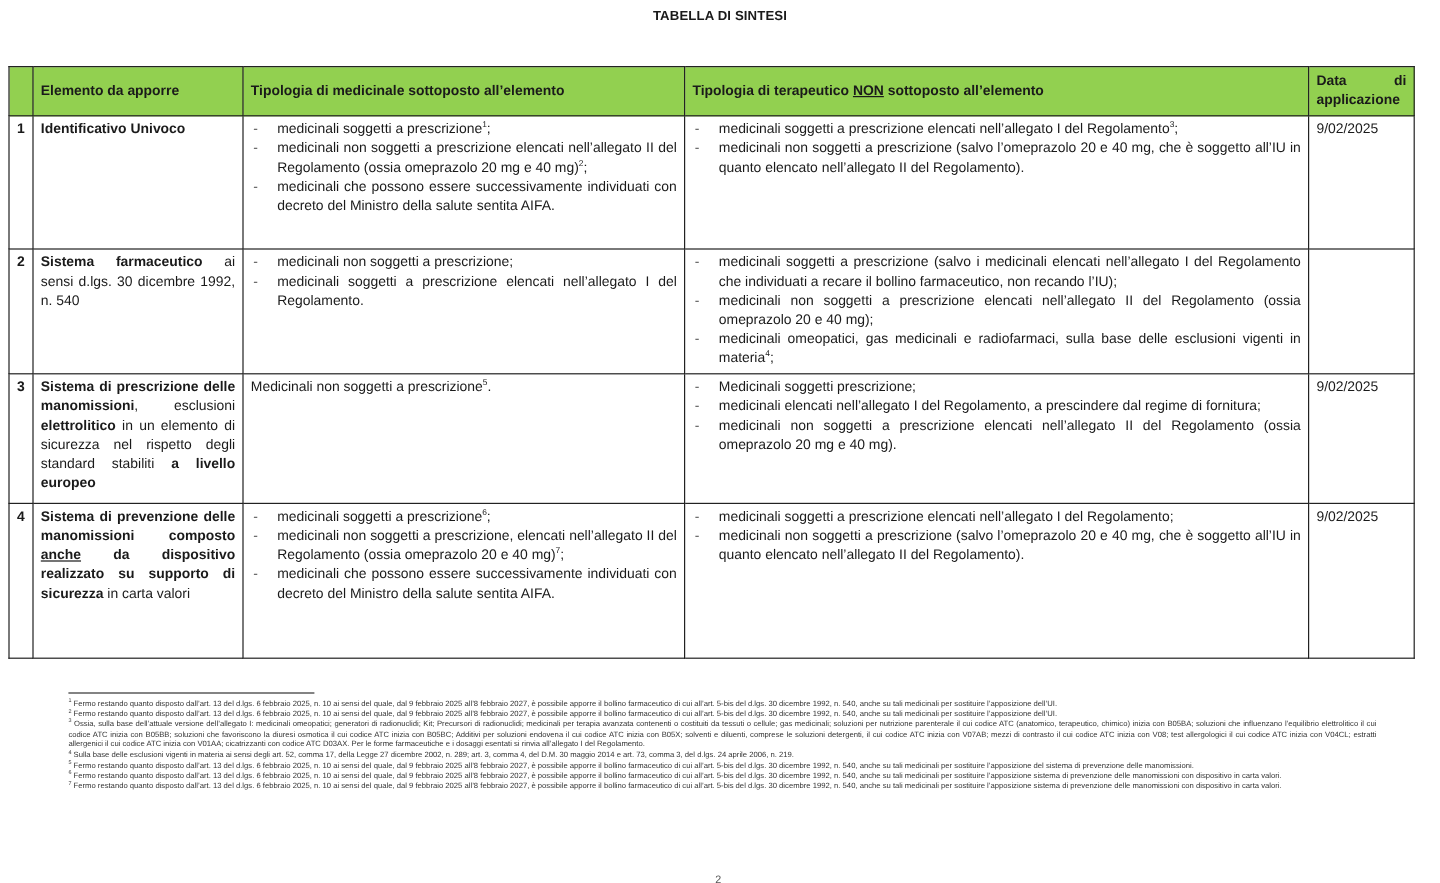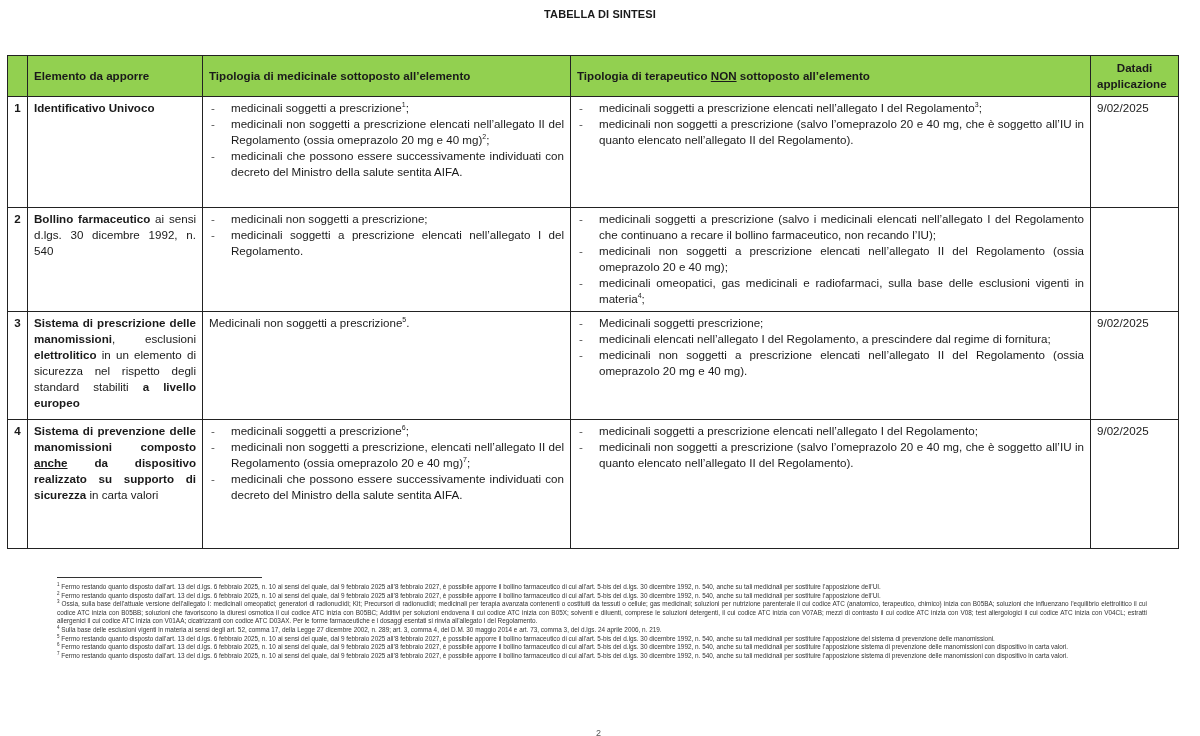--- a/index.html
+++ b/index.html
@@ -17,21 +17,21 @@
   td.el { text-align: justify; padding-top: 10px; }
   td.el b { font-weight: bold; }
   td.el u { text-decoration: underline; }
   td.date { padding-top: 10px; }
   ul.dash { list-style: none; margin: 0; padding: 0; }
   ul.dash li { position: relative; padding-left: 22px; text-align: justify; }
   ul.dash li::before { content: "-"; position: absolute; left: 2px; top: 0; color: #555; }
   td.list { padding-top: 4px; padding-bottom: 4px; }
   sup { font-size: 7px; line-height: 0; vertical-align: 5px; }
   .th-date { display: flex; flex-direction: column; }
-  .th-date .l1 { display: flex; justify-content: center; }
+  .th-date .l1 { display: flex; justify-content: space-between; }
   .footsep { position: absolute; top: 577px; left: 57px; width: 205px; border-top: 1px solid #333; }
   .footnotes { position: absolute; top: 583px; left: 57px; width: 1090px; font-size: 6.4px; line-height: 8.6px; color: #333; }
   .footnotes p { margin: 0; text-align: justify; }
   .footnotes sup { font-size: 4.5px; vertical-align: 3px; }
   .pagenum { position: absolute; top: 728px; left: 596px; font-size: 9px; color: #555; }
   .row-h1 { height: 111px; }
   .row-h2 { height: 104px; }
   .row-h3 { height: 108px; }
   .row-h4 { height: 129px; }
 </style>
@@ -81,30 +81,30 @@
         <ul class="dash">
           <li><span>medicinali soggetti a prescrizione elencati nell’allegato I del Regolamento</span><sup>3</sup><span>;</span></li>
           <li><span>medicinali non soggetti a prescrizione (salvo l’omeprazolo 20 e 40 mg, che è soggetto all’IU in quanto elencato nell’allegato II del Regolamento).</span></li>
         </ul>
       </td>
       <td class="date">9/02/2025</td>
     </tr>
 
     <tr class="row-h2">
       <td class="num">2</td>
-      <td class="el"><b>Bollino farmaceutico</b><span> ai sensi d.lgs. 30 dicembre 1992, n. 540</span></td>
+      <td class="el"><b>Sistema farmaceutico</b><span> ai sensi d.lgs. 30 dicembre 1992, n. 540</span></td>
       <td class="list">
         <ul class="dash">
           <li><span>medicinali non soggetti a prescrizione;</span></li>
           <li><span>medicinali soggetti a prescrizione elencati nell’allegato I del Regolamento.</span></li>
         </ul>
       </td>
       <td class="list">
         <ul class="dash">
-          <li><span>medicinali soggetti a prescrizione (salvo i medicinali elencati nell’allegato I del Regolamento che continuano a recare il bollino farmaceutico, non recando l’IU);</span></li>
+          <li><span>medicinali soggetti a prescrizione (salvo i medicinali elencati nell’allegato I del Regolamento che individuati a recare il bollino farmaceutico, non recando l’IU);</span></li>
           <li><span>medicinali non soggetti a prescrizione elencati nell’allegato II del Regolamento (ossia omeprazolo 20 e 40 mg);</span></li>
           <li><span>medicinali omeopatici, gas medicinali e radiofarmaci, sulla base delle esclusioni vigenti in materia</span><sup>4</sup><span>;</span></li>
         </ul>
       </td>
       <td class="date"></td>
     </tr>
 
     <tr class="row-h3">
       <td class="num">3</td>
       <td class="el"><b>Sistema di prescrizione delle manomissioni</b><span>, esclusioni </span><b>elettrolitico</b><span> in un elemento di sicurezza nel rispetto degli standard stabiliti </span><b>a livello europeo</b></td>

